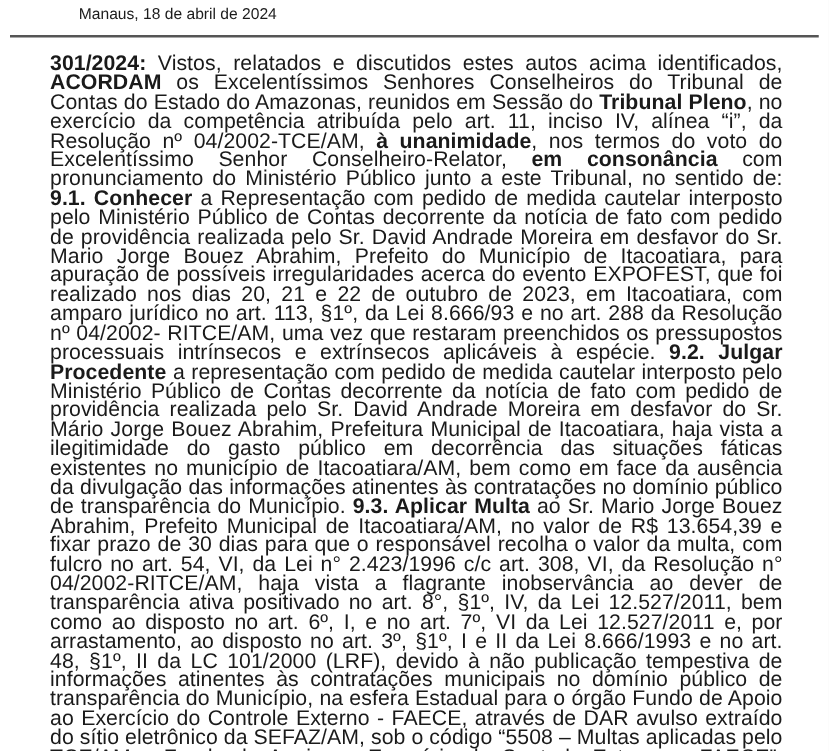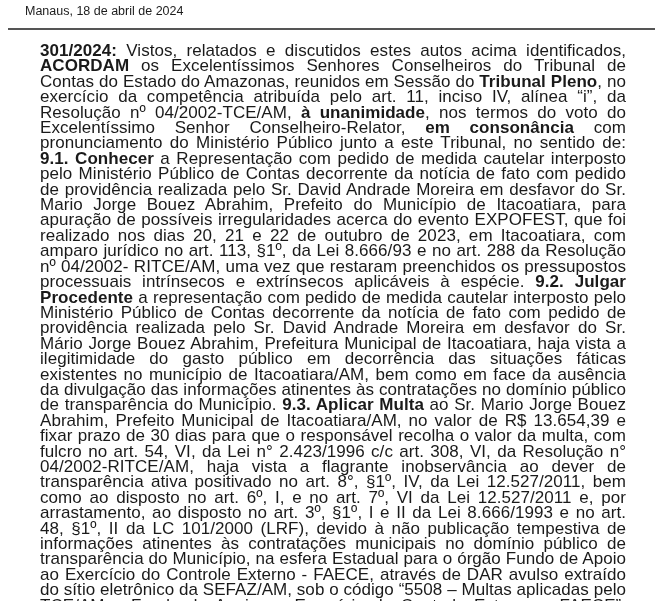--- a/index.html
+++ b/index.html
@@ -14,21 +14,21 @@
     width: 663px;
     height: 601px;
     background: #ffffff;
     overflow: hidden;
     color: #1a1a1a;
   }
   .header-row {
     display: flex;
     justify-content: space-between;
     align-items: flex-start;
-    padding: 4px 38px 0 25px;
+    padding: 4px 38px 0 63px;
     font-size: 12.5px;
     line-height: 15px;
     color: #1c1c1c;
   }
   .rule {
     height: 0;
     border-top: 2px solid #555555;
     margin: 9px 8px 0 8px;
   }
   .body-text {

